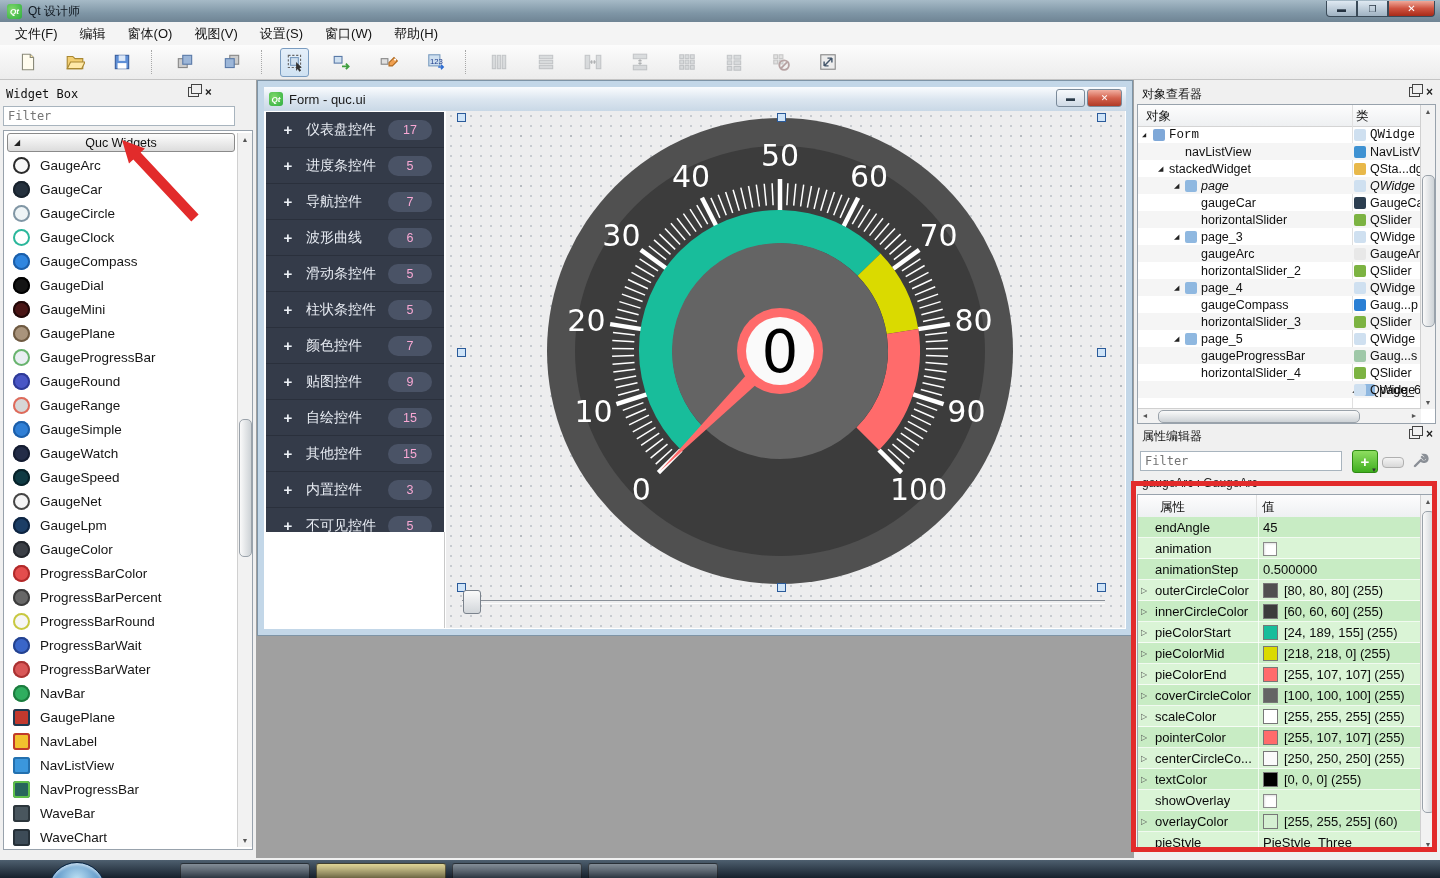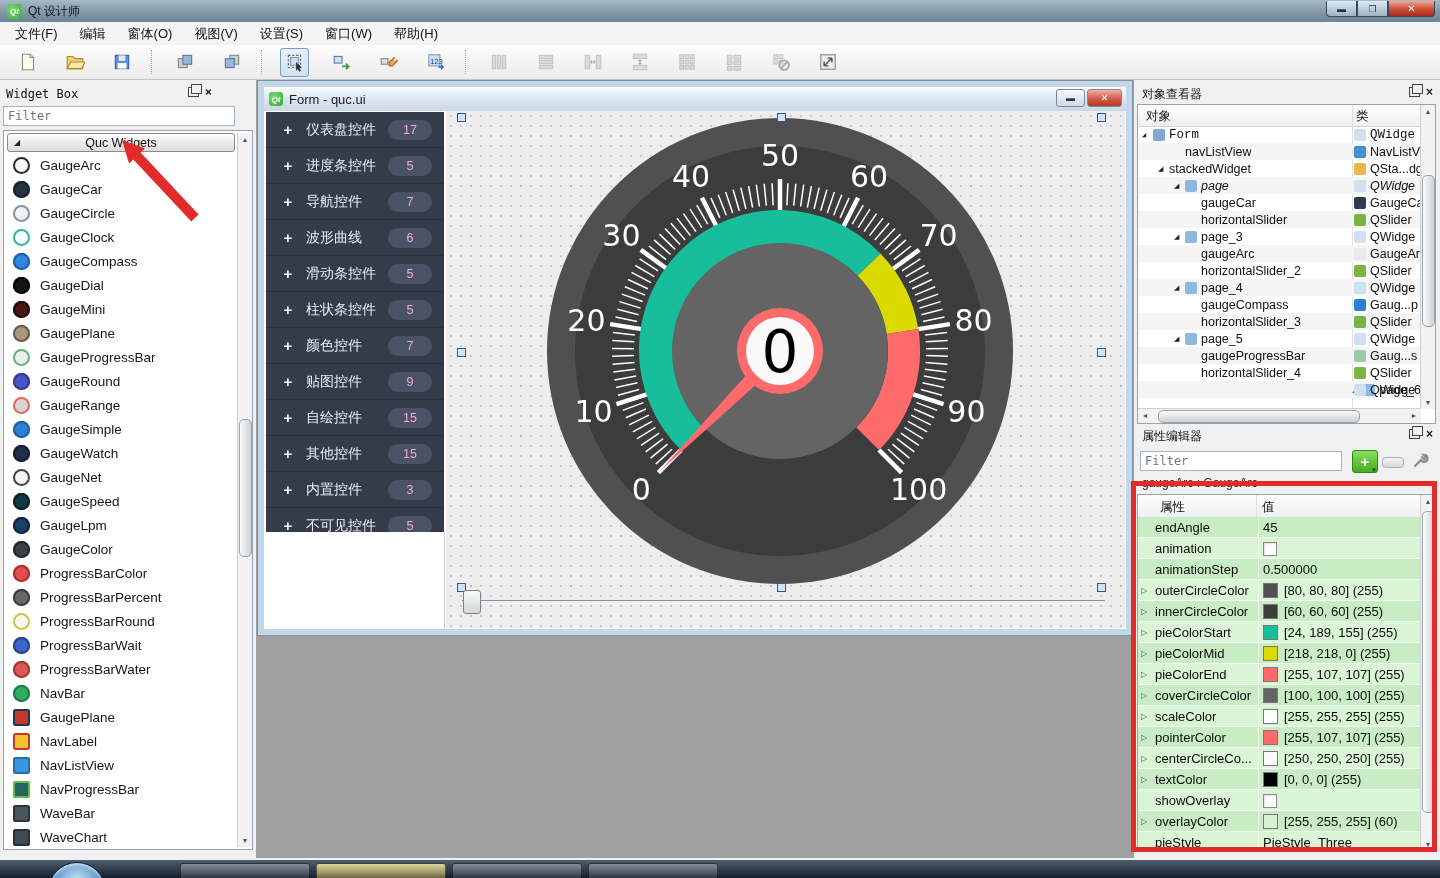--- a/index.html
+++ b/index.html
@@ -550,26 +550,26 @@
           </div>
           <div class="wb-row">
             <div class="wb-ic" style="background: rgb(47, 127, 214); box-shadow: rgb(28, 94, 168) 0px 0px 0px 2px inset; border-radius: 50%;"></div>
             <div class="wb-lb">GaugeSimple</div>
           </div>
           <div class="wb-row">
             <div class="wb-ic" style="background: rgb(35, 44, 71); box-shadow: rgb(20, 28, 48) 0px 0px 0px 2px inset; border-radius: 50%;"></div>
             <div class="wb-lb">GaugeWatch</div>
           </div>
           <div class="wb-row">
+            <div class="wb-ic" style="background: rgb(15, 58, 67); box-shadow: rgb(7, 33, 40) 0px 0px 0px 2px inset; border-radius: 50%;"></div>
+            <div class="wb-lb">GaugeSpeed</div>
+          </div>
+          <div class="wb-row">
             <div class="wb-ic" style="background: rgb(244, 244, 244); box-shadow: rgb(68, 68, 68) 0px 0px 0px 2px inset; border-radius: 50%;"></div>
             <div class="wb-lb">GaugeNet</div>
-          </div>
-          <div class="wb-row">
-            <div class="wb-ic" style="background: rgb(15, 58, 67); box-shadow: rgb(7, 33, 40) 0px 0px 0px 2px inset; border-radius: 50%;"></div>
-            <div class="wb-lb">GaugeSpeed</div>
           </div>
           <div class="wb-row">
             <div class="wb-ic" style="background: rgb(28, 62, 102); box-shadow: rgb(14, 36, 64) 0px 0px 0px 2px inset; border-radius: 50%;"></div>
             <div class="wb-lb">GaugeLpm</div>
           </div>
           <div class="wb-row">
             <div class="wb-ic" style="background: rgb(59, 63, 70); box-shadow: rgb(34, 38, 44) 0px 0px 0px 2px inset; border-radius: 50%;"></div>
             <div class="wb-lb">GaugeColor</div>
           </div>
           <div class="wb-row">

